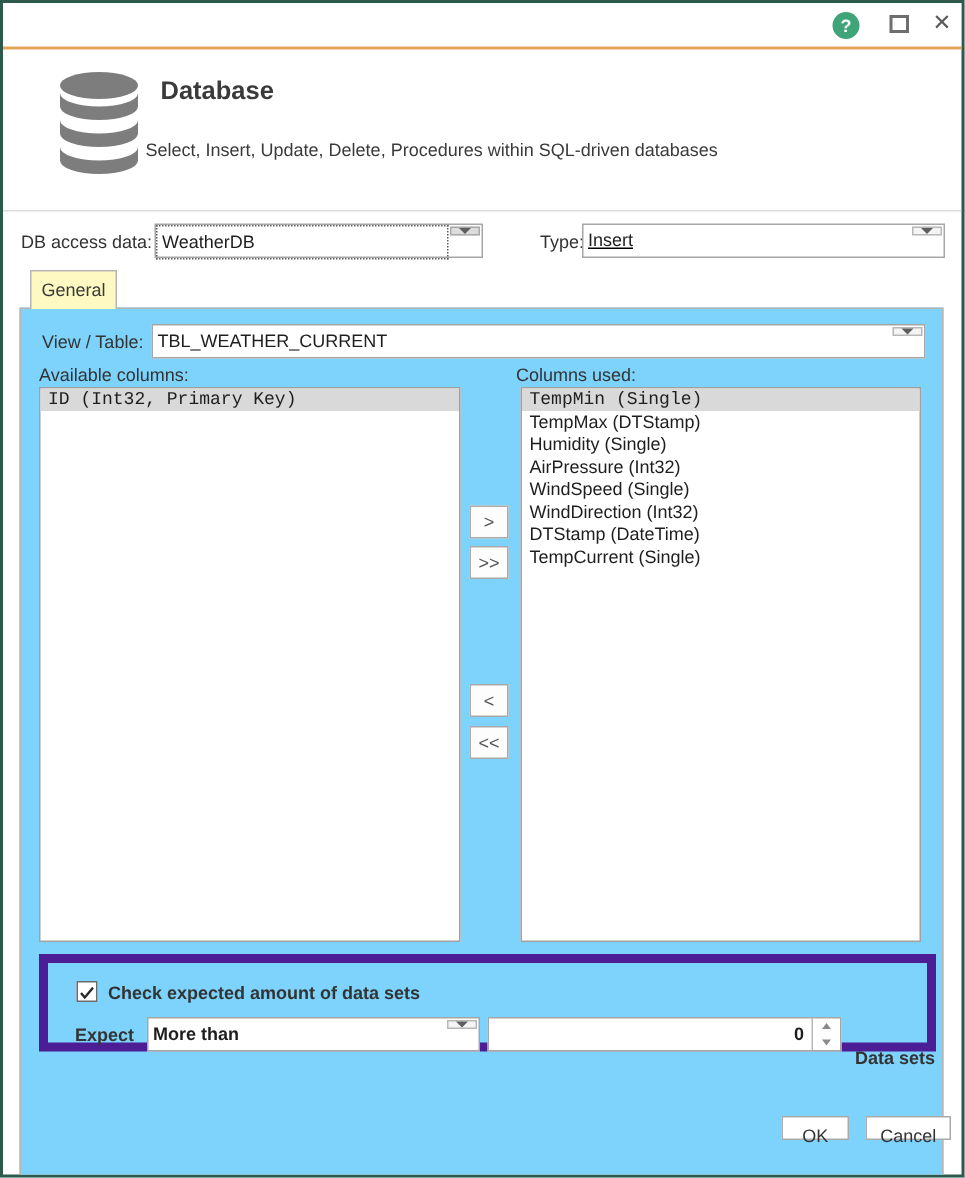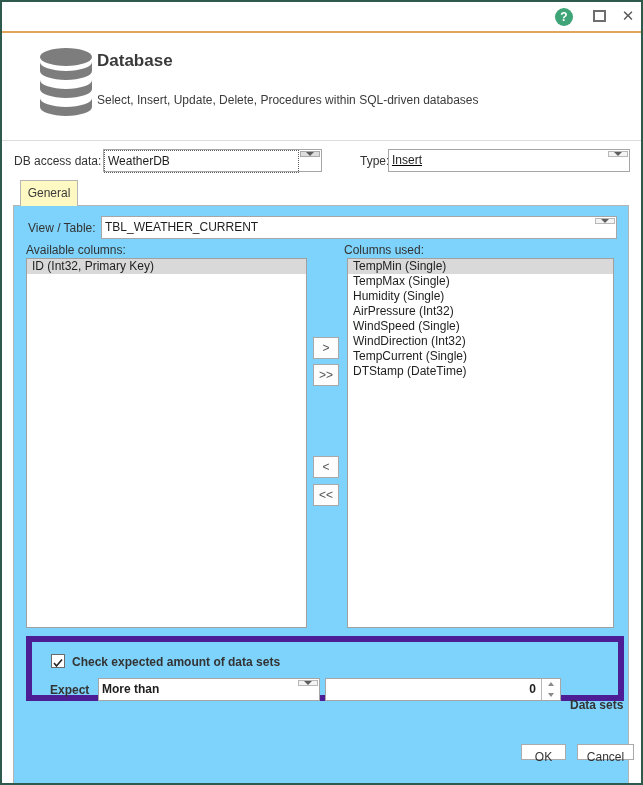--- a/index.html
+++ b/index.html
@@ -28,21 +28,21 @@
   .max-btn {
     position: absolute; left: 591px; top: 8px; width: 13px; height: 12px;
     border: 2px solid #6e6e6e; background: #fff;
   }
   .close-btn {
     position: absolute; left: 617px; top: 4px; width: 18px; height: 20px;
     color: #5a5a5a; font-size: 15px; font-weight: bold; text-align: center; line-height: 20px;
   }
   
   .db-icon { position: absolute; left: 36px; top: 45px; }
-  .page-title { position: absolute; left: 95px; top: 49px; font-size: 17px; font-weight: bold; color: #3a3a3a; }
+  .page-title { position: absolute; left: 105px; top: 49px; font-size: 17px; font-weight: bold; color: #3a3a3a; }
   .page-subtitle { position: absolute; left: 95px; top: 91px; font-size: 12px; color: #3a3a3a; }
   .header-divider { position: absolute; left: 0; right: 0; top: 138px; height: 1px; background: #dcdcdc; }
 
   .lbl { position: absolute; font-size: 12px; color: #333; white-space: nowrap; }
 
   
   .combo {
     position: absolute; height: 23px; background: #fff;
     border: 1px solid #a6a6a6; display: flex; align-items: flex-start;
   }
@@ -70,21 +70,21 @@
   }
 
   
   .listbox {
     position: absolute; border: 1px solid #a0a0a0; background: #fff; overflow: hidden;
   }
   .list-item {
     font-size: 12px; color: #1e1e1e; line-height: 15px; height: 15px;
     padding-left: 5px; white-space: nowrap;
   }
-  .list-item.selected { background: #d9d9d9; }
+  .list-item.selected { background: #d9d9d9; font-family: Liberation Mono, monospace; }
 
   .xfer-btn {
     position: absolute; width: 26px; height: 22px; background: #fdfdfd;
     border: 1px solid #a9a9a9; color: #555; font-size: 12px;
     text-align: center; line-height: 20px; font-family: "Liberation Sans", sans-serif;
   }
 
   
   .inner-box { position: absolute; left: 12px; top: 430px; width: 598px; height: 65px; border: 6px solid #4c1d95; font-weight: bold; }
   .checkbox {
@@ -163,27 +163,27 @@
 
     <div class="lbl" style="left:12px; top:37px;">Available columns:</div>
     <div class="lbl" style="left:330px; top:37px;">Columns used:</div>
 
     <div class="listbox" style="left:12px; top:52px; width:281px; height:370px;">
         <div class="list-item selected">ID (Int32, Primary Key)</div>
       </div>
 
     <div class="listbox" style="left:333px; top:52px; width:267px; height:370px;">
         <div class="list-item selected">TempMin (Single)</div>
-        <div class="list-item">TempMax (Single)</div>
+        <div class="list-item">TempMax (DTStamp)</div>
         <div class="list-item">Humidity (Single)</div>
         <div class="list-item">AirPressure (Int32)</div>
         <div class="list-item">WindSpeed (Single)</div>
         <div class="list-item">WindDirection (Int32)</div>
+        <div class="list-item">DTStamp (DateTime)</div>
         <div class="list-item">TempCurrent (Single)</div>
-        <div class="list-item">DTStamp (DateTime)</div>
       </div>
 
     <button class="xfer-btn" style="left:299px; top:131px;">&gt;</button>
     <button class="xfer-btn" style="left:299px; top:158px;">&gt;&gt;</button>
     <button class="xfer-btn" style="left:299px; top:250px;">&lt;</button>
     <button class="xfer-btn" style="left:299px; top:278px;">&lt;&lt;</button>
 
     <div class="inner-box">
       <div class="checkbox">
         <svg width="12" height="12" viewBox="0 0 12 12">

